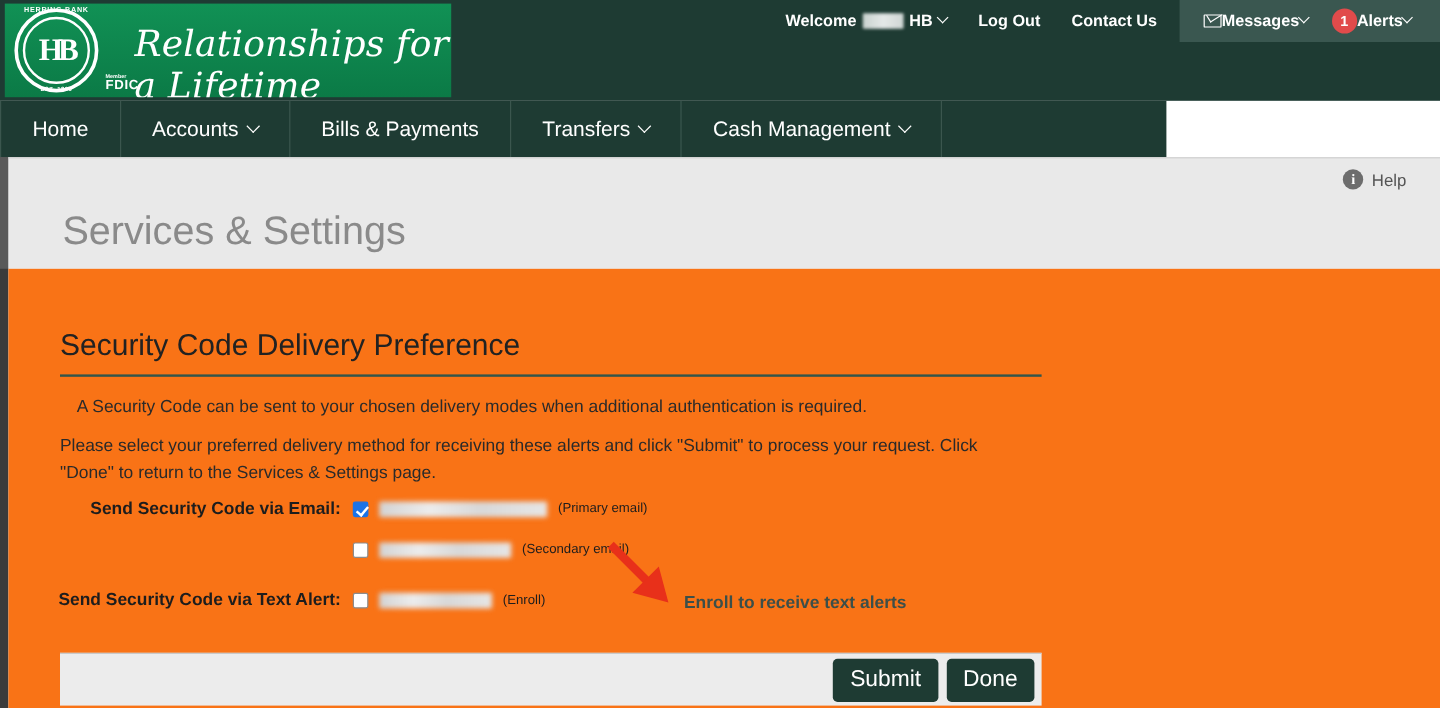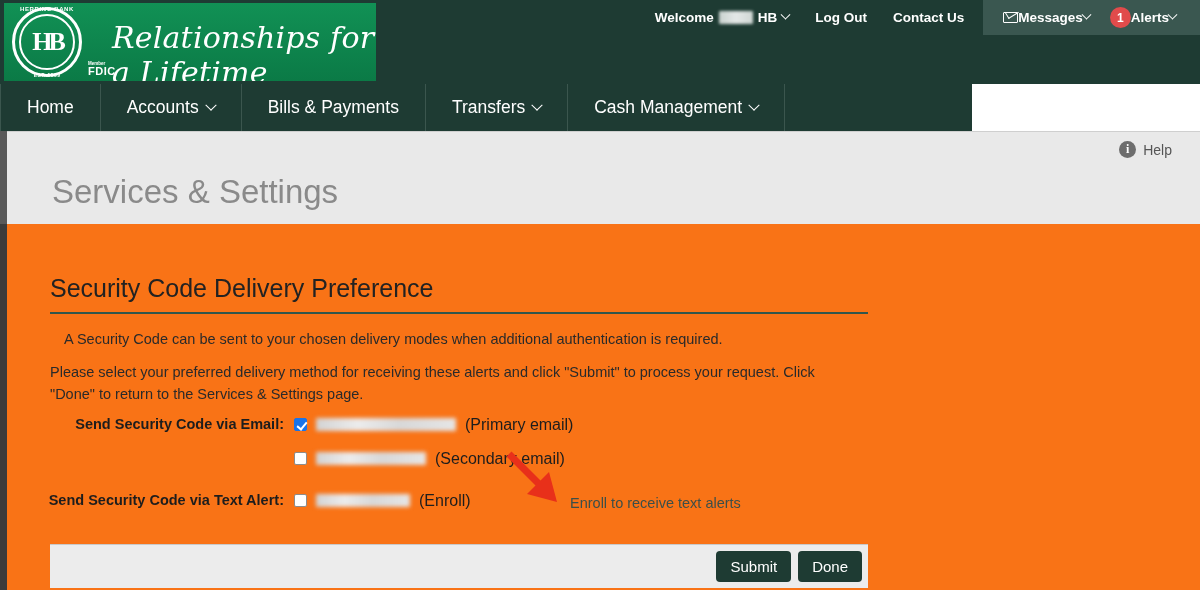--- a/index.html
+++ b/index.html
@@ -186,39 +186,39 @@
   .cb.checked:after {
     content: ""; position: absolute; left: 3.5px; top: 0.5px;
     width: 4px; height: 8px; border-right: 2px solid #ffffff;
     border-bottom: 2px solid #ffffff; transform: rotate(40deg);
   }
   .val-blur {
     display: inline-block; height: 13px; margin: 4px 0 0 9px;
     background: linear-gradient(90deg,#d3d3d3,#ececec 30%,#d8d8d8 60%,#e6e6e6);
     filter: blur(2.2px); border-radius: 1px;
   }
-  .paren { color: #1d1d1d; font-size: 16px; line-height: 21px; margin-left: 9px; text-align: center; }
+  .paren { color: #1d1d1d; font-size: 11px; line-height: 21px; margin-left: 9px; text-align: center; }
 
   .enroll-link {
     position: absolute; left: 563px; top: 271px;
-    color: #3c4f49; font-size: 14.5px; cursor: pointer;
+    color: #3c4f49; font-size: 14.5px; cursor: pointer; font-weight: bold;
   }
 
   
   .arrow { position: absolute; left: 505px; top: 450px; width: 70px; height: 62px; pointer-events: none; }
 
   
   .action-bar {
     position: absolute; left: 50px; top: 544px; width: 818px; height: 44px;
     background: #ececec; border-top: 1px solid #c9c9c9;
     display: flex; align-items: center; justify-content: flex-end;
     gap: 7px; padding-right: 6px;
   }
   .btn {
-    background: #1e3b33; color: #ffffff; font-size: 15px;
+    background: #1e3b33; color: #ffffff; font-size: 19px;
     border: none; border-radius: 4px; padding: 7px 14px; cursor: pointer;
     font-family: "Liberation Sans", sans-serif;
   }
 </style>
 </head>
 <body>
 
 <div id="page">
 
   <div class="topbar">

